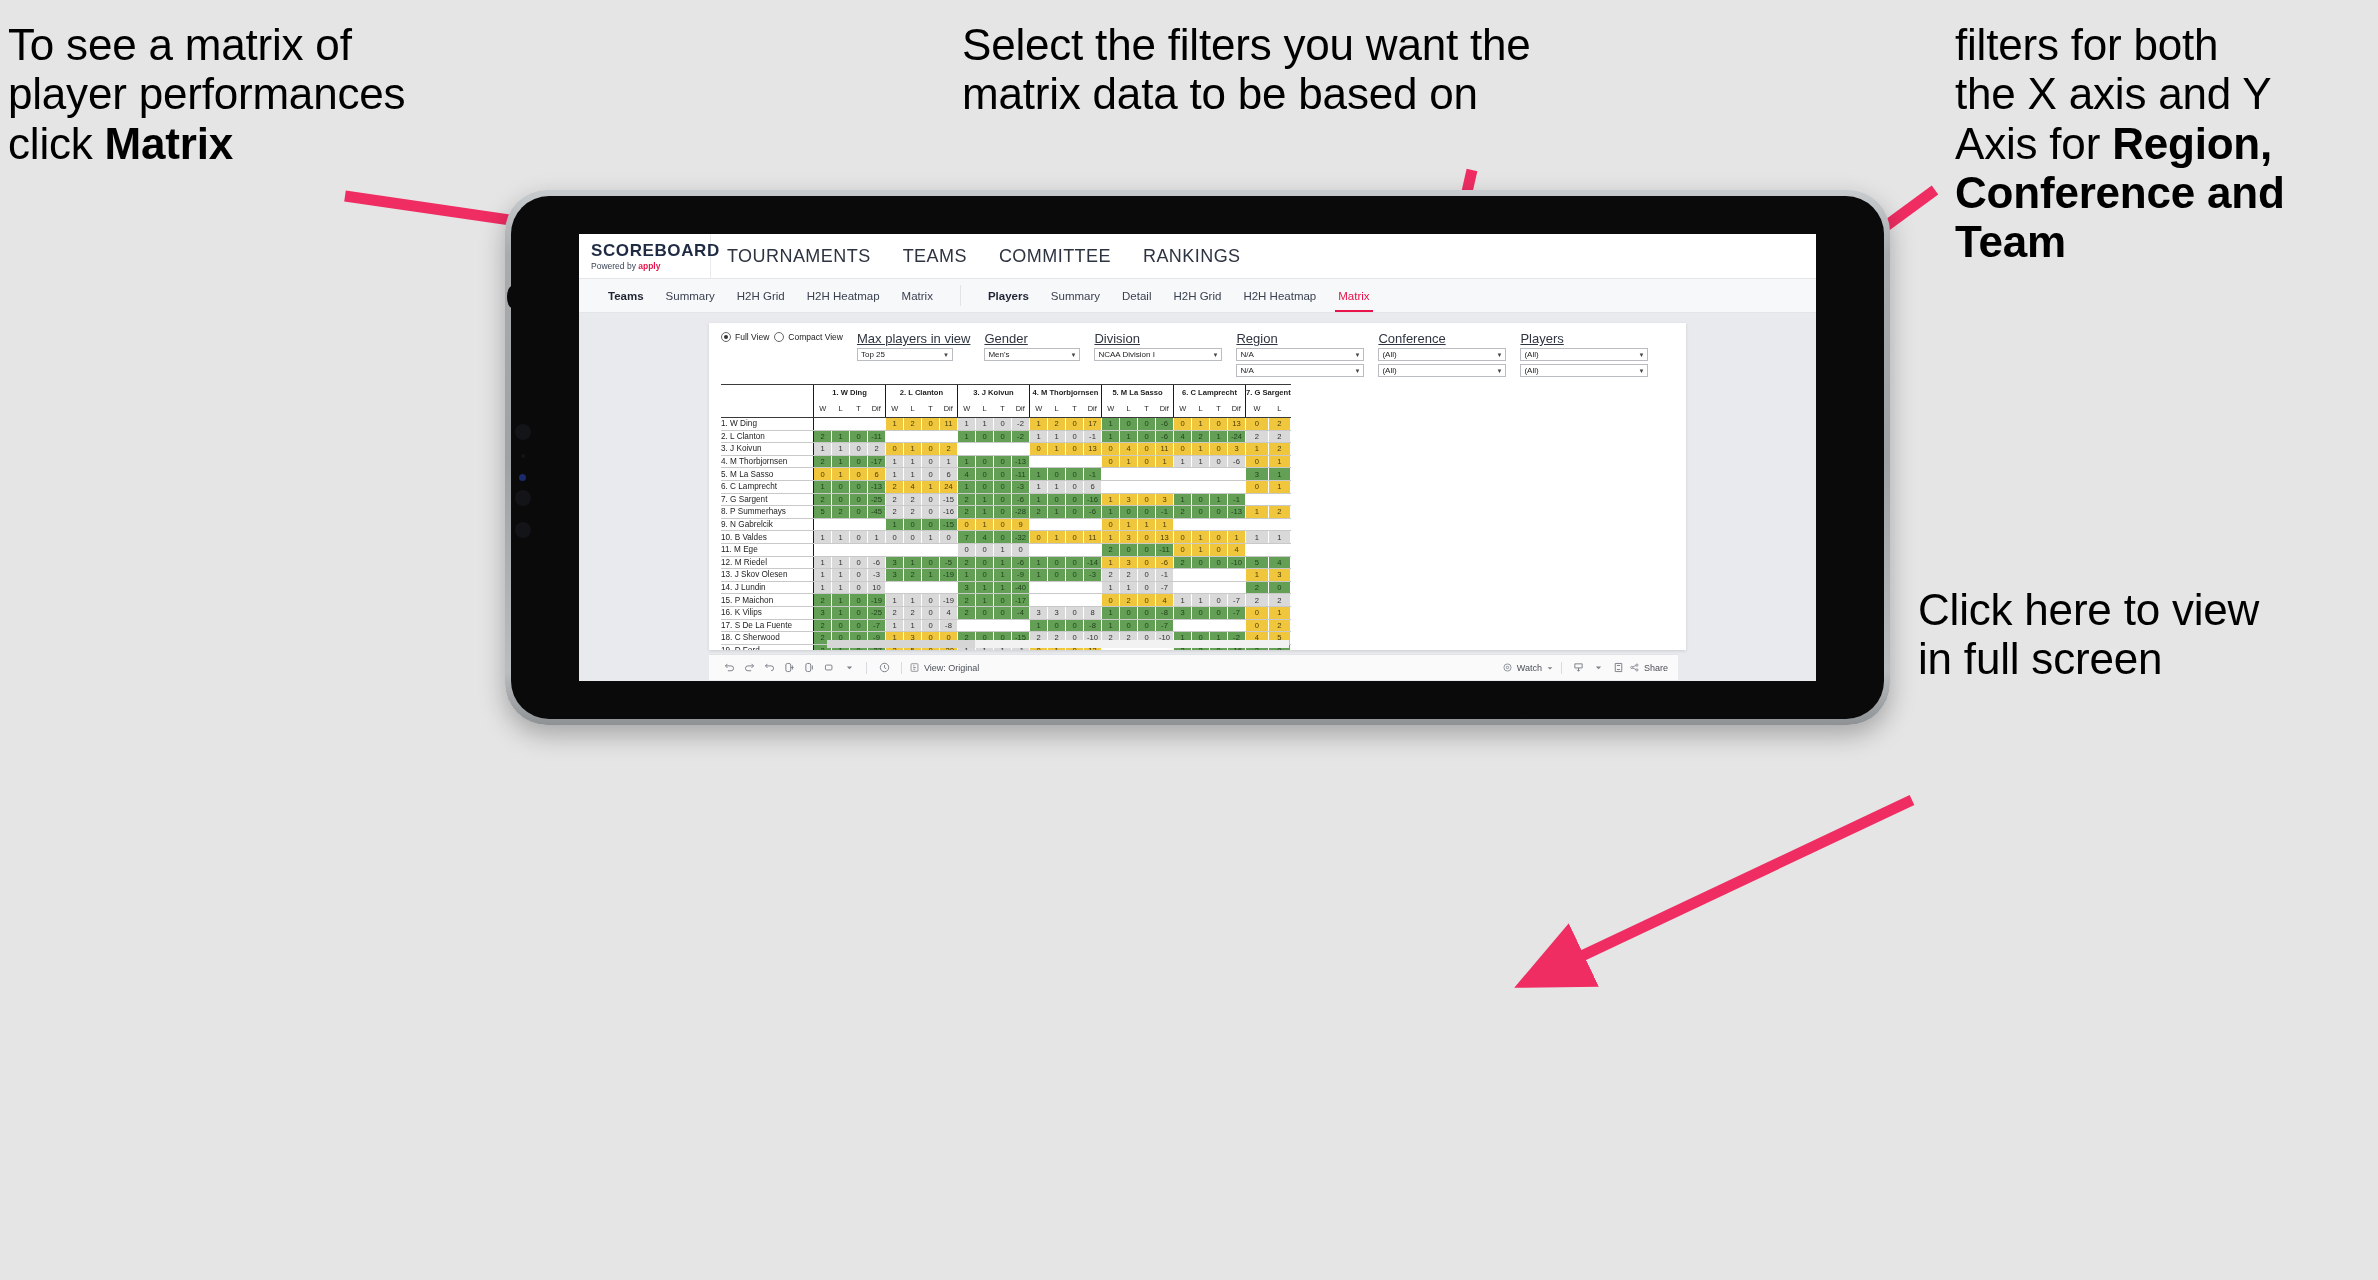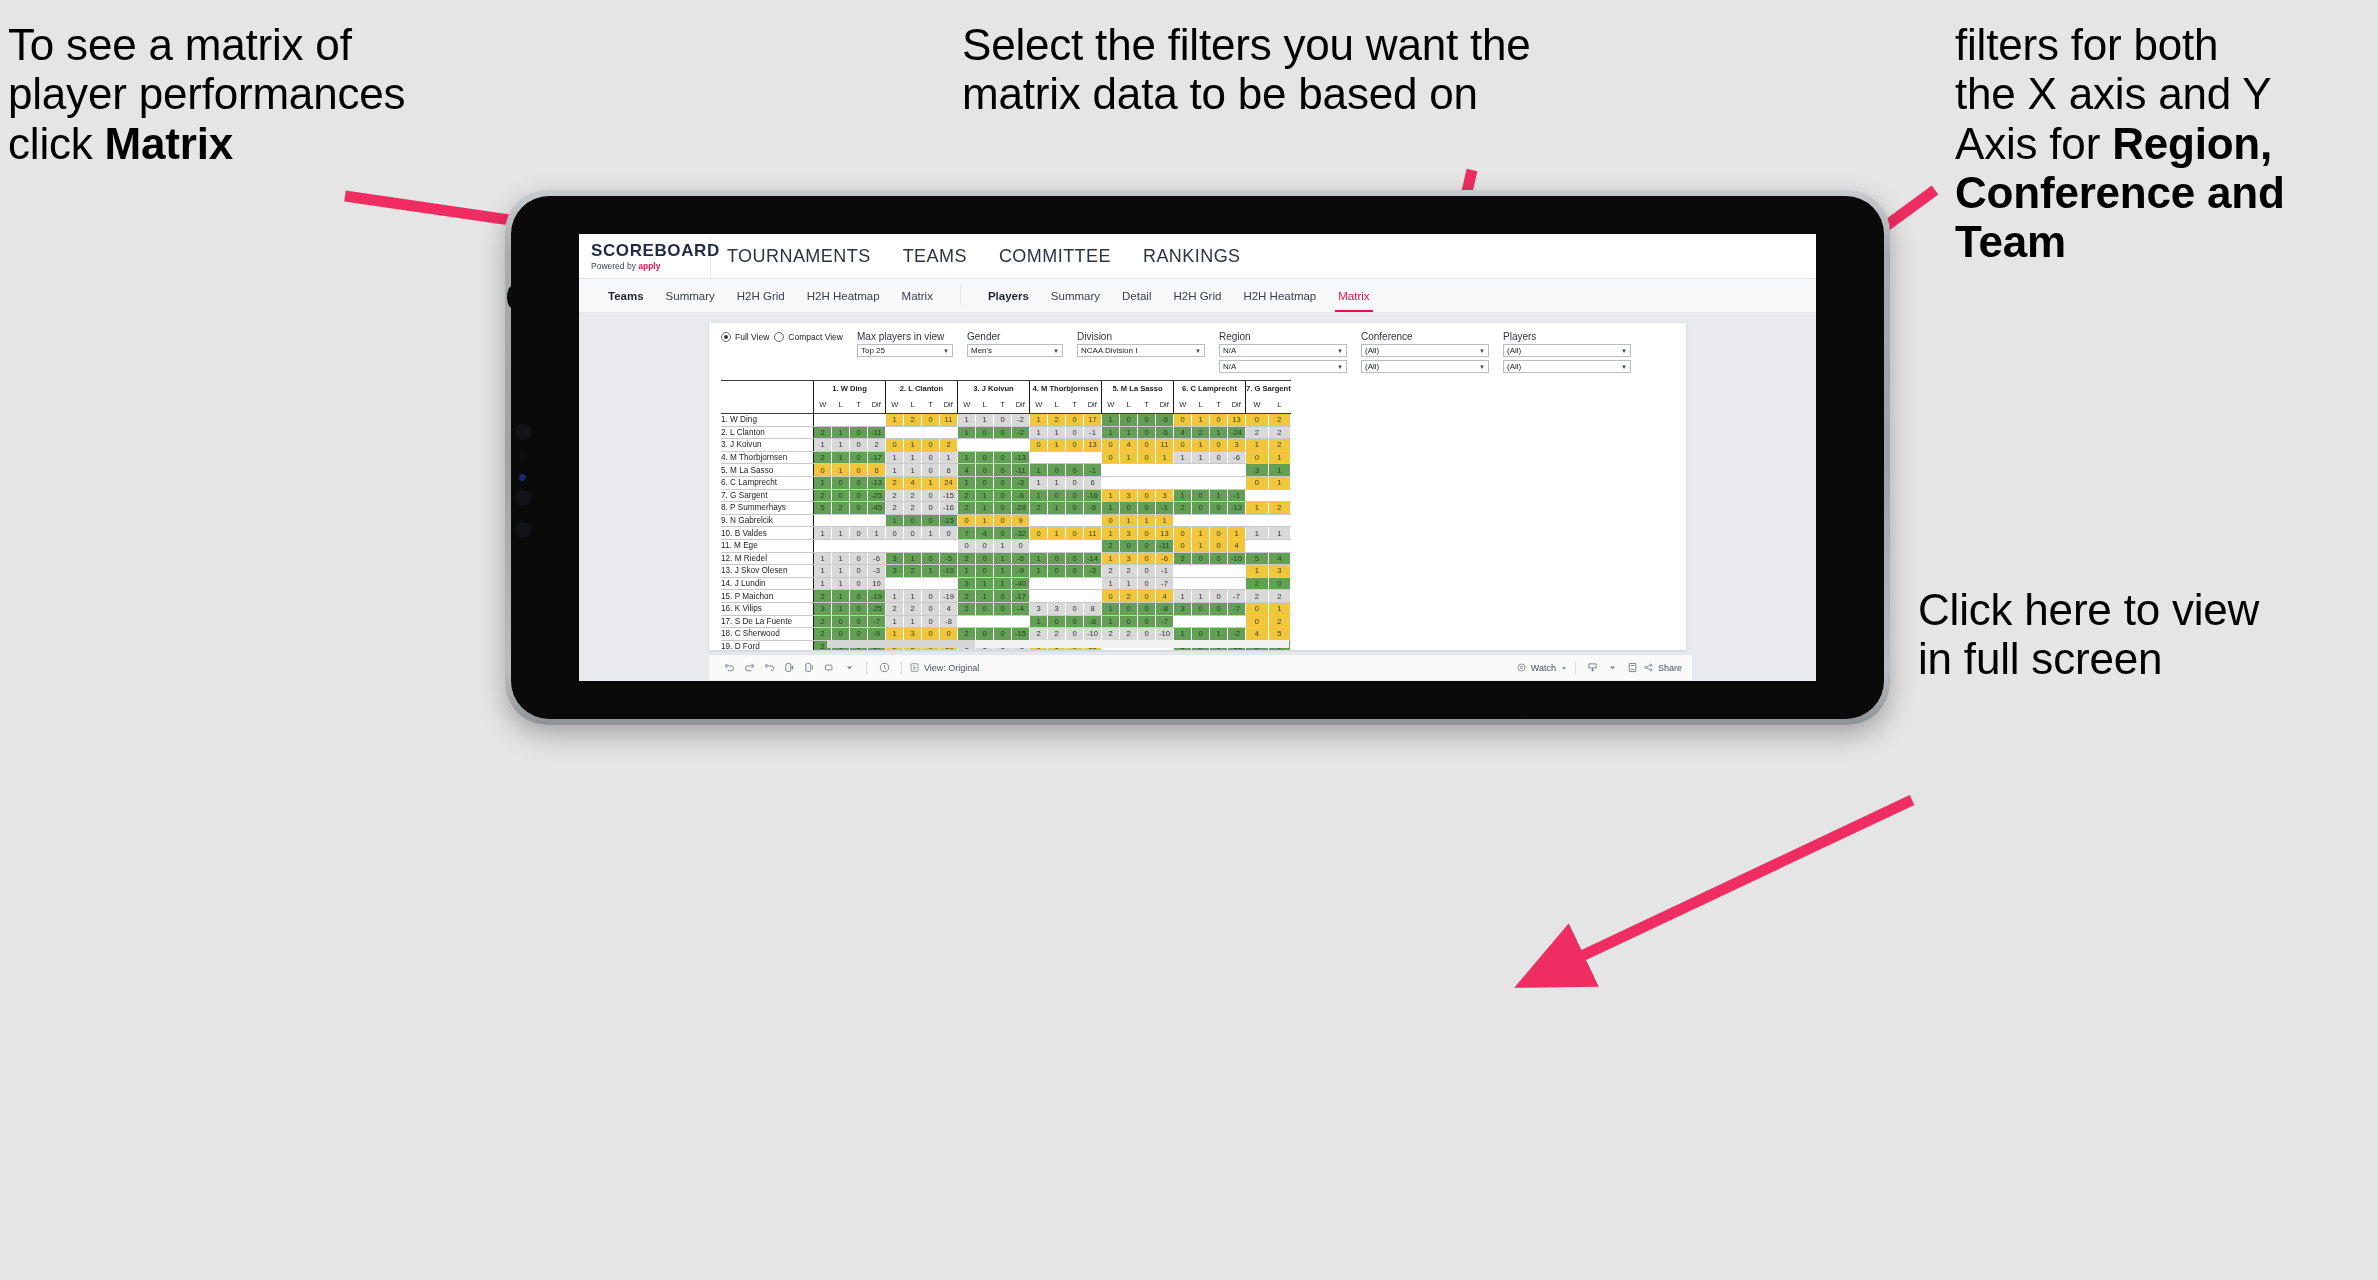--- a/index.html
+++ b/index.html
@@ -90,21 +90,21 @@
 
   .sheet {
     position:absolute; left:130px; top:10px; right:130px; bottom:32px;
     background:#ffffff; box-shadow:0 1px 3px rgba(0,0,0,.12);
     display:flex; flex-direction:column; overflow:hidden;
   }
 
   
   .filters { display:flex; padding:8px 10px 4px 12px; gap:14px; align-items:flex-start; }
   .fcol { display:flex; flex-direction:column; }
-  .flabel { font-size:10px; color:#2f3540; margin-bottom:2px; white-space:nowrap; }
+  .flabel { font-size:13px; color:#2f3540; margin-bottom:2px; white-space:nowrap;text-decoration:underline; }
   .fsel {
     width:96px; height:13px; border:1px solid #b9bcc1; background:#fff;
     font-size:8px; color:#222; display:flex; align-items:center;
     padding:0 3px; box-sizing:border-box; justify-content:space-between; margin-bottom:3px;
     cursor:pointer;
   }
   .fsel .cv { overflow:hidden; white-space:nowrap; }
   .fsel .ar { font-size:6px; color:#444; }
   .fsel.wide { width:128px; }
   .radios { display:flex; gap:5px; padding-top:1px; }
@@ -148,21 +148,21 @@
   td.e { background:#ffffff; }
   tr.rowline td { border-bottom:1px solid #c9c9c9; }
 
   .hscroll {
     position:absolute; left:118px; bottom:2px; width:462px; height:8px; background:#f2f2f2;
   }
   .hscroll .thumb { width:148px; height:8px; background:#d6d6d6; }
 
   
   .toolbar {
-    position:absolute; left:130px; right:124px; bottom:2px; height:26px;
+    position:absolute; left:130px; right:138px; bottom:2px; height:26px;
     background:#fafafa; border-top:1px solid #e2e4e7;
     display:flex; align-items:center; gap:0; padding:0 10px; box-sizing:border-box;
     font-size:9px; color:#4a4f58;
   }
   .tb-ico { width:20px; height:18px; display:flex; align-items:center; justify-content:center; cursor:pointer; }
   .tb-div { width:1px; height:12px; background:#d8dade; margin:0 7px; }
   .tb-txt { display:flex; align-items:center; gap:4px; cursor:pointer; white-space:nowrap; }
   .spacer { flex:1; }
 </style>
 </head>

